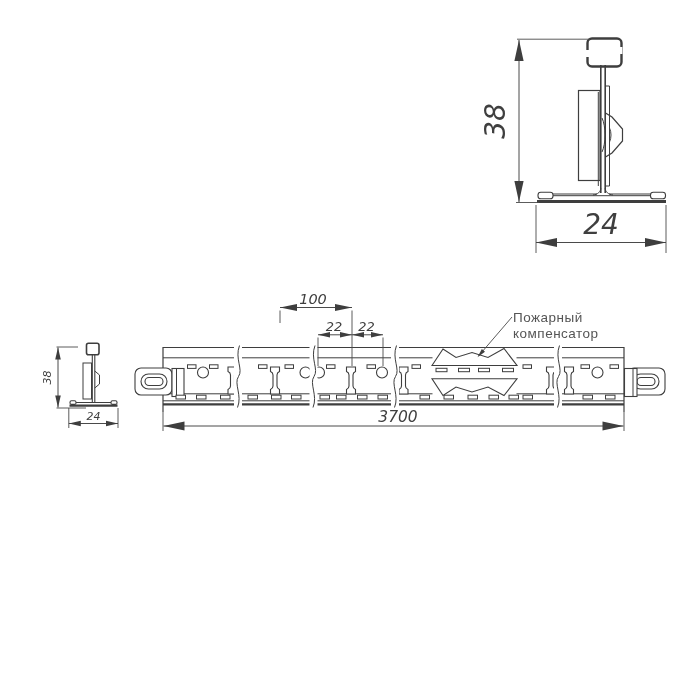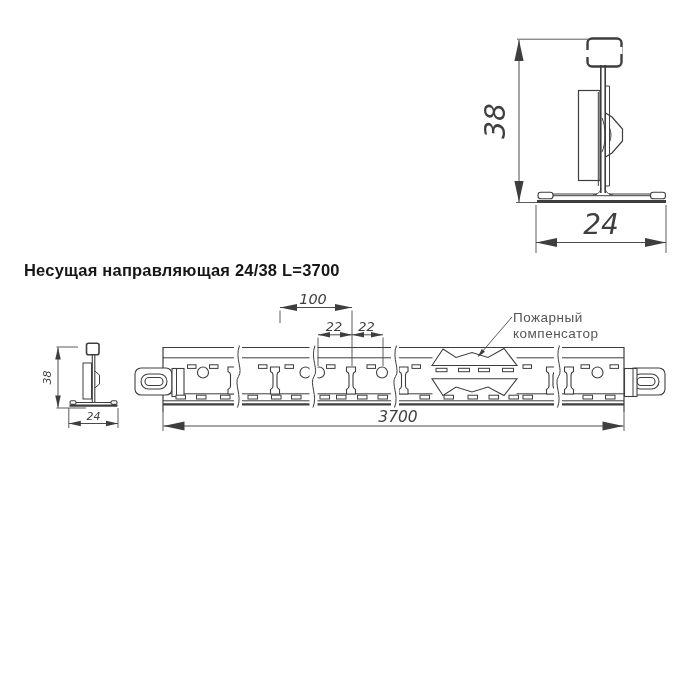--- a/index.html
+++ b/index.html
@@ -19,21 +19,20 @@
   .dash{fill:#fff;stroke:#3e3e3e;stroke-width:1;}
   .arw{fill:#3e3e3e;stroke:none;}
   .dimtxt{fill:#3f3f3f;font-family:"DejaVu Sans",sans-serif;font-style:italic;}
   .callout{fill:#555;font-family:"Liberation Sans",sans-serif;letter-spacing:.5px;}
 </style>
 </head>
 <body>
 
 <div class="canvas">
 
-  <div class="title">Несущая направляющая 24/38 L=3700</div>
 
   <svg width="700" height="700" viewBox="0 0 700 700">
     <defs>
       <path id="arS" d="M0,0 L12,-2.8 L12,2.8 Z"></path>
       <path id="arM" d="M0,0 L17,-3.4 L17,3.4 Z"></path>
       <path id="arB" d="M0,0 L21,-4.6 L21,4.6 Z"></path>
       <path id="slot" d="M-4.5,-13.5 L4.5,-13.5 L4.5,-9 Q2,-8 2,-5.5 L2,5.5 Q2,8 4.5,9
                          L4.5,13.5 L-4.5,13.5 L-4.5,9 Q-2,8 -2,5.5 L-2,-5.5 Q-2,-8 -4.5,-9 Z"></path>
       <path id="brk" d="M1.5,0 C-3.5,13 5.5,24 0.5,31 C-4.5,38 4.5,50 -0.5,62"></path>
       <g id="tab">

